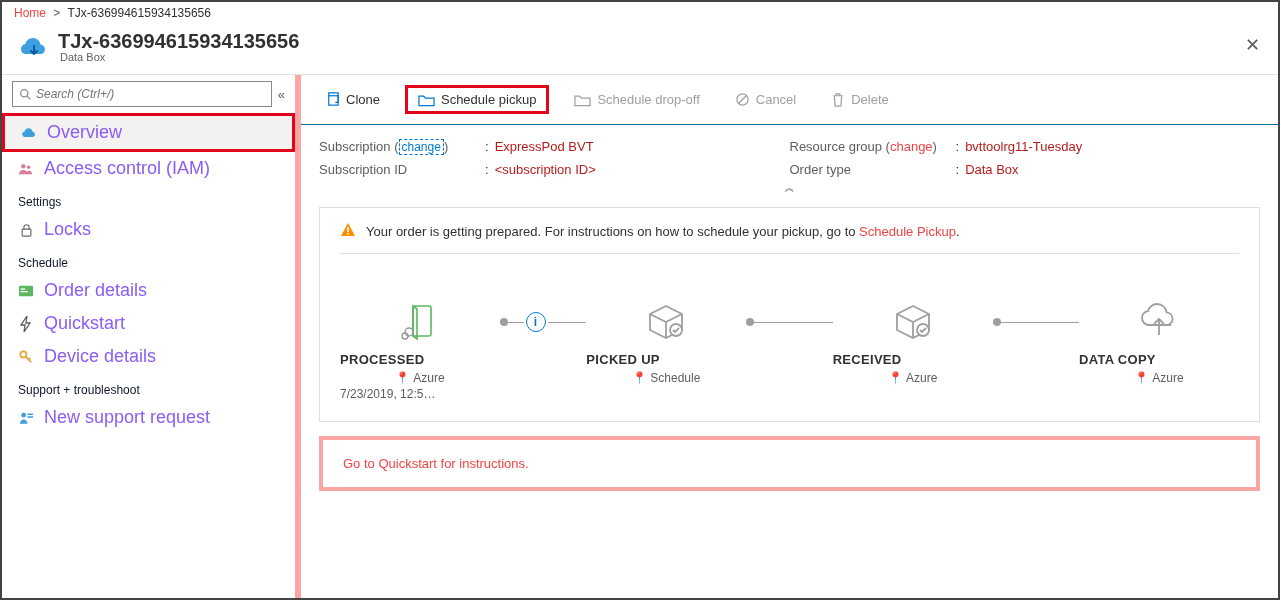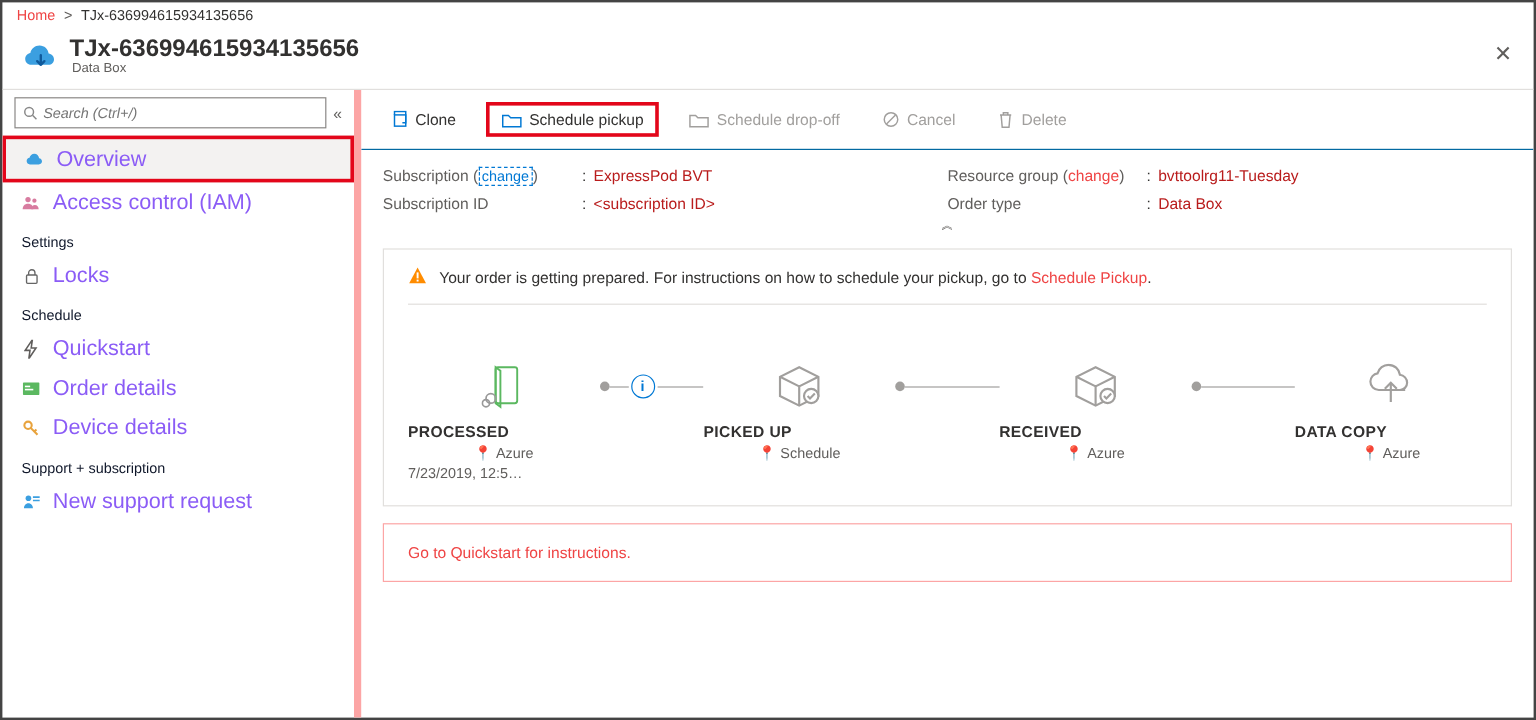--- a/index.html
+++ b/index.html
@@ -53,21 +53,21 @@
   .connector { flex:1; position:relative; height:2px; display:flex; align-items:center; }
   .connector .dot { width:8px; height:8px; border-radius:50%; background:#a19f9d; margin-right:0;}
   .connector .line { flex:1; height:1px; background:#a19f9d;}
   .connector.with-info .info { width:20px;height:20px;border:1.5px solid #0078d4;border-radius:50%;color:#0078d4;display:flex;align-items:center;justify-content:center;font-size:12px;font-weight:bold;margin:0 2px; background:#fff;}
   .step-labels { display:flex; justify-content:space-around; padding-bottom:6px;}
   .step-label { width:160px; text-align:left; font-size:13px;}
   .step-label .title-s { font-weight:700; letter-spacing:0.3px;}
   .step-label .loc { color:#605e5c; font-size:12px; display:flex; align-items:center; justify-content:center; gap:3px; margin-top:4px;}
   .step-label .ts { color:#605e5c; font-size:12px; margin-top:2px;}
 
-  .quick-card { margin: 0 18px 14px 18px; border:1px solid #fca5a5; padding: 16px 20px; }
+  .quick-card { margin: 0 18px 14px 18px; border:4px solid #fca5a5; padding: 16px 20px; }
 </style>
 </head>
 <body>
 
 <div class="breadcrumb">
   <a>Home</a>
   <span class="sep">&gt;</span>
   <span>TJx-636994615934135656</span>
 </div>
 
@@ -126,48 +126,48 @@
             <rect x="2" y="7" width="10" height="8" rx="1" fill="none" stroke="#666" stroke-width="1.3"></rect>
             <path d="M4 7V5a3 3 0 016 0v2" fill="none" stroke="#666" stroke-width="1.3"></path>
           </svg>
         </span>
       <span>Locks</span>
     </div>
 
     <div class="side-section">Schedule</div>
     <div class="side-item">
       <span class="icon">
-          <svg width="12" height="16" viewBox="0 0 12 16">
-            <path d="M7 0L1 9h4l-1 7 6-9H6z" fill="none" stroke="#605e5c" stroke-width="1.3"></path>
-          </svg>
-        </span>
-      <span>Quickstart</span>
-    </div>
-    <div class="side-item">
-      <span class="icon">
           <svg width="14" height="12" viewBox="0 0 16 12">
             <rect x="0" y="0" width="16" height="12" rx="1" fill="#5bb860"></rect>
             <rect x="2" y="3" width="5" height="1.5" fill="#fff"></rect>
             <rect x="2" y="6" width="8" height="1.5" fill="#fff"></rect>
           </svg>
         </span>
       <span>Order details</span>
     </div>
     <div class="side-item">
       <span class="icon">
+          <svg width="12" height="16" viewBox="0 0 12 16">
+            <path d="M7 0L1 9h4l-1 7 6-9H6z" fill="none" stroke="#605e5c" stroke-width="1.3"></path>
+          </svg>
+        </span>
+      <span>Quickstart</span>
+    </div>
+    <div class="side-item">
+      <span class="icon">
           <svg width="14" height="14" viewBox="0 0 16 16">
             <circle cx="5" cy="5" r="3.5" fill="none" stroke="#e8a33d" stroke-width="2"></circle>
             <line x1="7.5" y1="7.5" x2="14" y2="14" stroke="#e8a33d" stroke-width="2"></line>
             <line x1="11" y1="11" x2="13" y2="9" stroke="#e8a33d" stroke-width="2"></line>
           </svg>
         </span>
       <span>Device details</span>
     </div>
 
-    <div class="side-section">Support + subscription</div>
+    <div class="side-section">Support + troubleshoot</div>
     <div class="side-item">
       <span class="icon">
           <svg width="15" height="14" viewBox="0 0 16 14">
             <circle cx="5" cy="4" r="2.5" fill="#3b9fe0"></circle>
             <path d="M1 13c0-2.5 1.8-4.5 4-4.5s4 2 4 4.5" fill="#3b9fe0"></path>
             <path d="M9 3h6M9 6h6" stroke="#3b9fe0" stroke-width="1.5"></path>
           </svg>
         </span>
       <span>New support request</span>
     </div>

